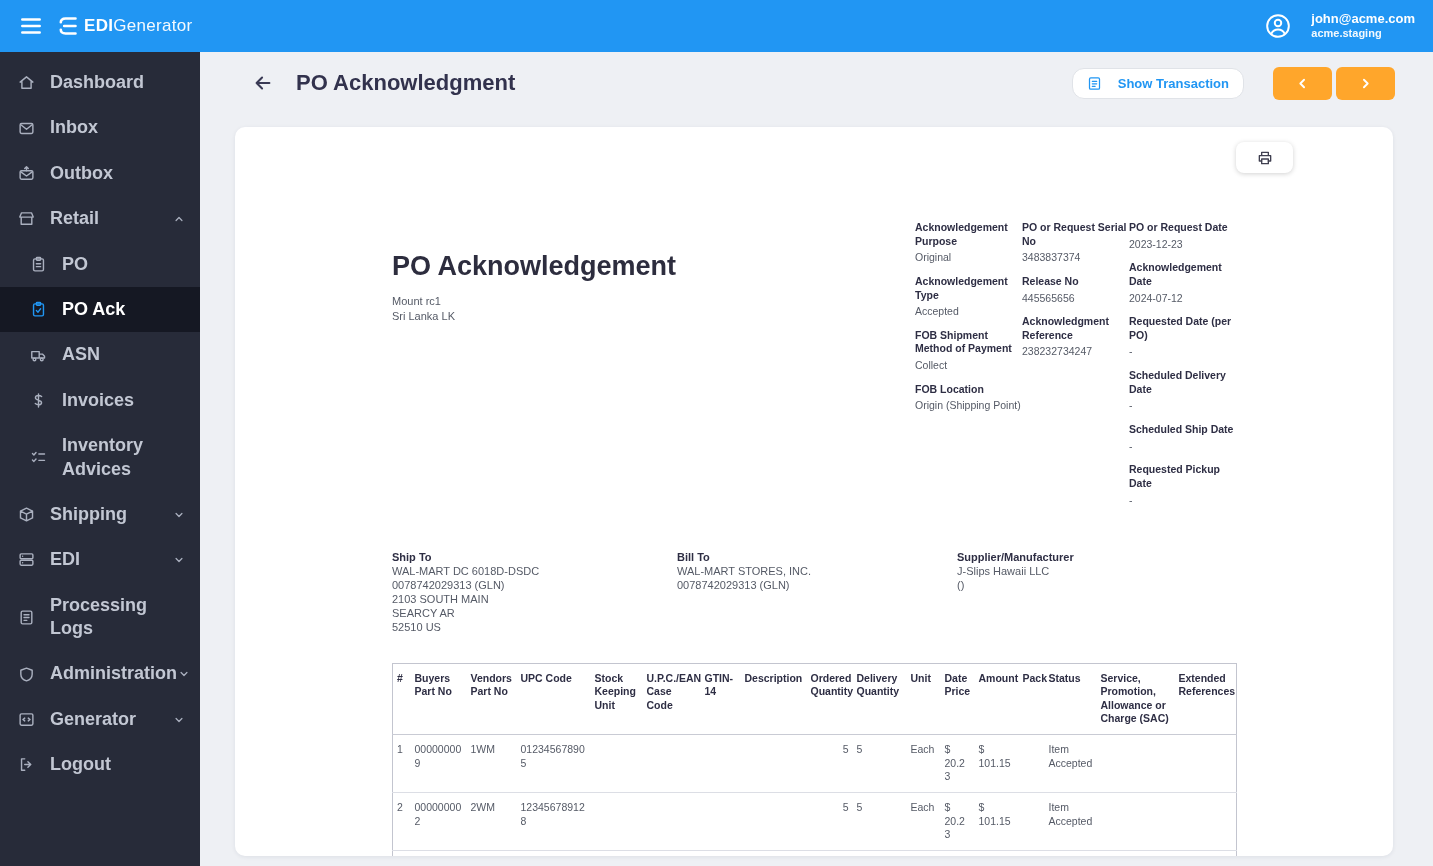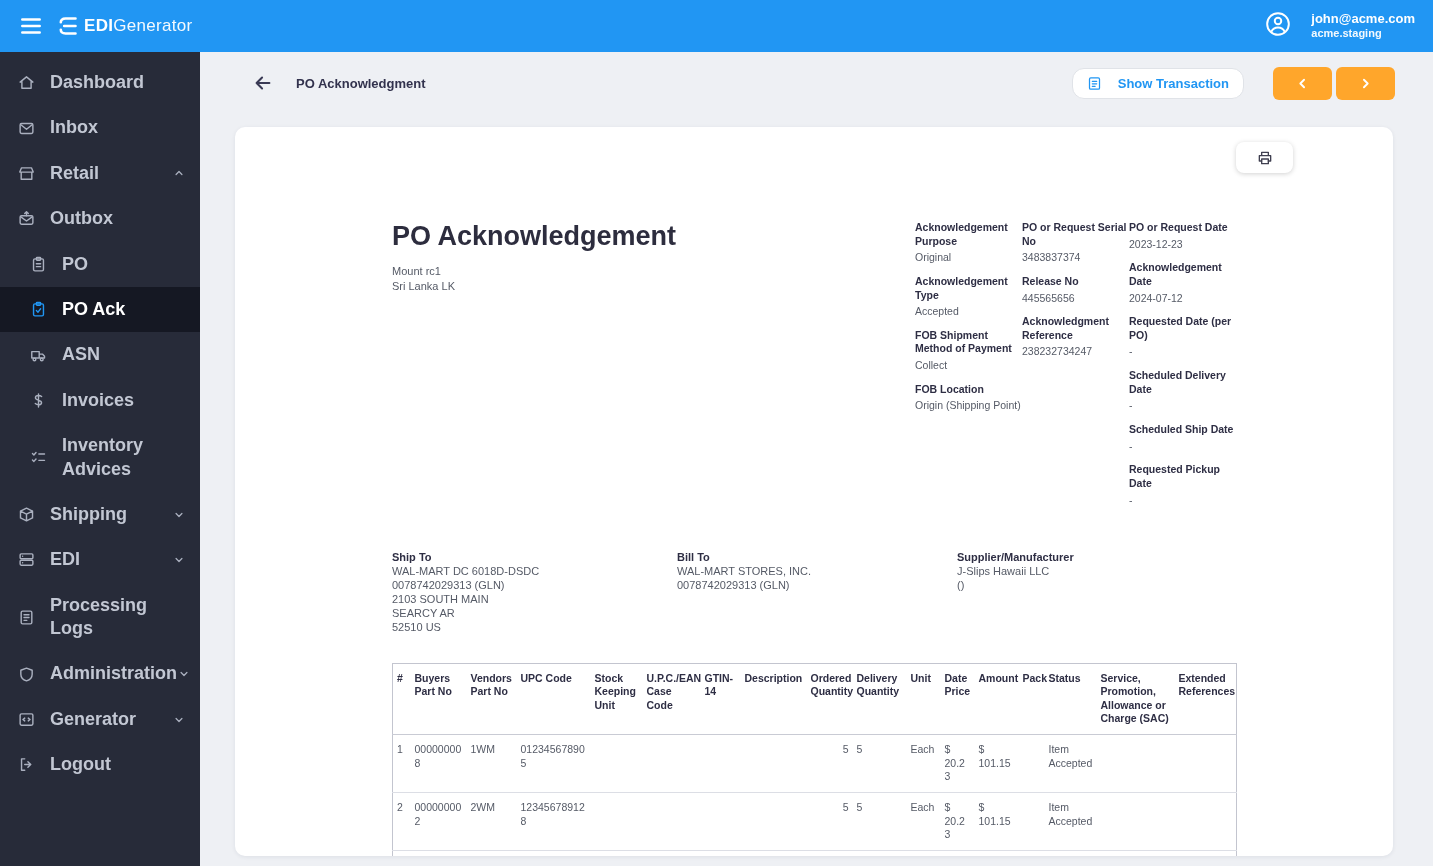--- a/index.html
+++ b/index.html
@@ -10,21 +10,21 @@
   
   .topbar { flex:0 0 52px; background:#2196f3; color:#fff; display:flex;
             align-items:center; padding:0 18px; }
   .hamburger { width:26px; height:26px; background:none; border:none; color:#fff; cursor:pointer; }
   .brand { display:flex; align-items:center; margin-left:12px; gap:4px; }
   .brand-logo { width:24px; height:24px; color:#fff; }
   .brand-text { font-size:17px; letter-spacing:.3px; }
   .brand-text b { font-weight:700; }
   .brand-text span.light { font-weight:400; opacity:.95; }
   .top-spacer { flex:1; }
-  .userbox { display:flex; align-items:flex-start; gap:20px; }
+  .userbox { display:flex; align-items:center; gap:20px; }
   .avatar { width:26px; height:26px; color:#fff; }
   .user-text { display:flex; flex-direction:column; line-height:1.25; }
   .user-email { font-size:13px; font-weight:700; }
   .user-org { font-size:11px; font-weight:700; opacity:.95; }
 
   .frame { flex:1; display:flex; min-height:0; }
 
   
   .sidebar { flex:0 0 200px; background:#272b39; padding-top:8px; overflow:hidden; }
   .side-item { display:flex; align-items:center; padding:11px 14px 11px 18px;
@@ -34,21 +34,21 @@
   .side-item.active { background:#151823; color:#fff; }
   .side-item.active .ic { color:#2196f3; }
   .side-label { white-space:normal; line-height:1.3; }
   .side-label.narrow { max-width:72px; }
   .chev { width:14px; height:14px; margin-left:auto; color:#aab0bf; flex:0 0 14px; }
 
   
   .main { flex:1; min-width:0; background:#eef0f4; display:flex; flex-direction:column; }
   .page-header { height:62px; display:flex; align-items:center; padding:0 38px 0 52px; }
   .back-btn { width:22px; height:22px; background:none; border:none; color:#3a3a55; cursor:pointer; }
-  .page-title { font-size:13px; font-weight:700; color:#32324d; margin-left:22px; }
+  .page-title { font-size:22px; font-weight:700; color:#32324d; margin-left:22px; }
   .ph-spacer { flex:1; }
   .show-btn { display:flex; align-items:center; gap:16px; height:31px; padding:0 14px;
               background:#fff; border:1px solid #e0e3e8; border-radius:12px;
               color:#2196f3; font-size:13px; font-weight:600; cursor:pointer; }
   .show-btn .ic { width:15px; height:15px; }
   .nav-group { display:flex; gap:4px; margin-left:29px; }
   .nav-btn { width:59px; height:33px; background:#ffa62b; border:none; border-radius:6px;
              color:#fff; display:flex; align-items:center; justify-content:center; cursor:pointer; }
   .nav-btn .ic { width:15px; height:15px; }
 
@@ -56,21 +56,21 @@
   .card { margin:13px 40px 0 35px; height:729px; background:#fff; border-radius:10px;
           box-shadow:0 1px 4px rgba(30,40,60,.08); overflow:hidden; }
   .print-row { display:flex; justify-content:flex-end; padding:15px 100px 0 0; }
   .print-btn { width:57px; height:31px; background:#fff; border:none; border-radius:8px;
                box-shadow:0 1px 5px rgba(0,0,0,.18); display:flex; align-items:center;
                justify-content:center; cursor:pointer; color:#3f3f50; }
   .print-btn .ic { width:16px; height:16px; }
 
   .doc { width:844px; margin:48px auto 0; color:#2e2e44; }
   .doc-top { display:flex; justify-content:space-between; min-height:218px; }
-  .doc-title { font-size:27px; font-weight:700; color:#2d2d3e; }
+  .doc-title { font-size:27px; font-weight:700; color:#2d2d3e;margin-top:30px; }
   .doc-company { font-size:17px; font-weight:700; margin-top:20px; }
   .doc-addr { margin-top:12px; font-size:11px; color:#555a66; line-height:1.35; }
   .meta-grid { display:flex; gap:0; }
   .meta-col { width:107px; }
   .meta-item { margin-bottom:10px; }
   .meta-label { font-size:10.5px; font-weight:700; color:#2e2e44; line-height:1.3; }
   .meta-value { font-size:10.5px; color:#555a66; margin-top:3px; line-height:1.3; }
 
   .doc-addresses { display:flex; margin-top:34px; }
   .addr-block1 { width:285px; } .addr-block2 { width:280px; } .addr-block3 { flex:1; }
@@ -150,38 +150,38 @@
             <svg viewBox="0 0 24 24" fill="none" stroke="currentColor" stroke-width="2" stroke-linecap="round" stroke-linejoin="round">
               <rect x="3" y="5" width="18" height="14" rx="2"></rect>
               <path d="m4.5 7 7.5 6 7.5-6"></path>
             </svg>
           </span>
         <span class="side-label">Inbox</span>
       </div>
       <div class="side-item">
         <span class="ic">
             <svg viewBox="0 0 24 24" fill="none" stroke="currentColor" stroke-width="2" stroke-linecap="round" stroke-linejoin="round">
+              <rect x="3" y="8" width="18" height="12" rx="2"></rect>
+              <path d="m4.5 10 7.5 5.5L19.5 10M12 8V2.8M9.5 5l2.5-2.5L14.5 5"></path>
+            </svg>
+          </span>
+        <span class="side-label">Outbox</span>
+      </div>
+      <div class="side-item">
+        <span class="ic">
+            <svg viewBox="0 0 24 24" fill="none" stroke="currentColor" stroke-width="2" stroke-linecap="round" stroke-linejoin="round">
               <path d="M4.5 10v10h15V10M2.5 10 5 4h14l2.5 6M2.5 10h19"></path>
             </svg>
           </span>
         <span class="side-label">Retail</span>
         <span class="chev">
             <svg viewBox="0 0 24 24" fill="none" stroke="currentColor" stroke-width="2.2" stroke-linecap="round" stroke-linejoin="round">
               <path d="m7 14.5 5-5 5 5"></path>
             </svg>
           </span>
-      </div>
-      <div class="side-item">
-        <span class="ic">
-            <svg viewBox="0 0 24 24" fill="none" stroke="currentColor" stroke-width="2" stroke-linecap="round" stroke-linejoin="round">
-              <rect x="3" y="8" width="18" height="12" rx="2"></rect>
-              <path d="m4.5 10 7.5 5.5L19.5 10M12 8V2.8M9.5 5l2.5-2.5L14.5 5"></path>
-            </svg>
-          </span>
-        <span class="side-label">Outbox</span>
       </div>
       <div class="side-item sub">
         <span class="ic">
             <svg viewBox="0 0 24 24" fill="none" stroke="currentColor" stroke-width="2" stroke-linecap="round" stroke-linejoin="round">
               <rect x="5" y="4" width="14" height="17" rx="2"></rect>
               <rect x="9" y="2" width="6" height="4" rx="1"></rect>
               <path d="M9 11h6M9 15h6"></path>
             </svg>
           </span>
         <span class="side-label">PO</span>
@@ -463,21 +463,21 @@
                 <th>Amount</th>
                 <th>Pack</th>
                 <th>Status</th>
                 <th>Service, Promotion, Allowance or Charge (SAC)</th>
                 <th>Extended References</th>
               </tr>
             </thead>
             <tbody>
                 <tr>
                   <td>1</td>
-                  <td>000000008</td>
+                  <td>000000009</td>
                   <td>1WM</td>
                   <td>012345678905</td>
                   <td></td>
                   <td></td>
                   <td></td>
                   <td></td>
                   <td class="ta-r">5</td>
                   <td>5</td>
                   <td>Each</td>
                   <td>$ 20.23</td>

